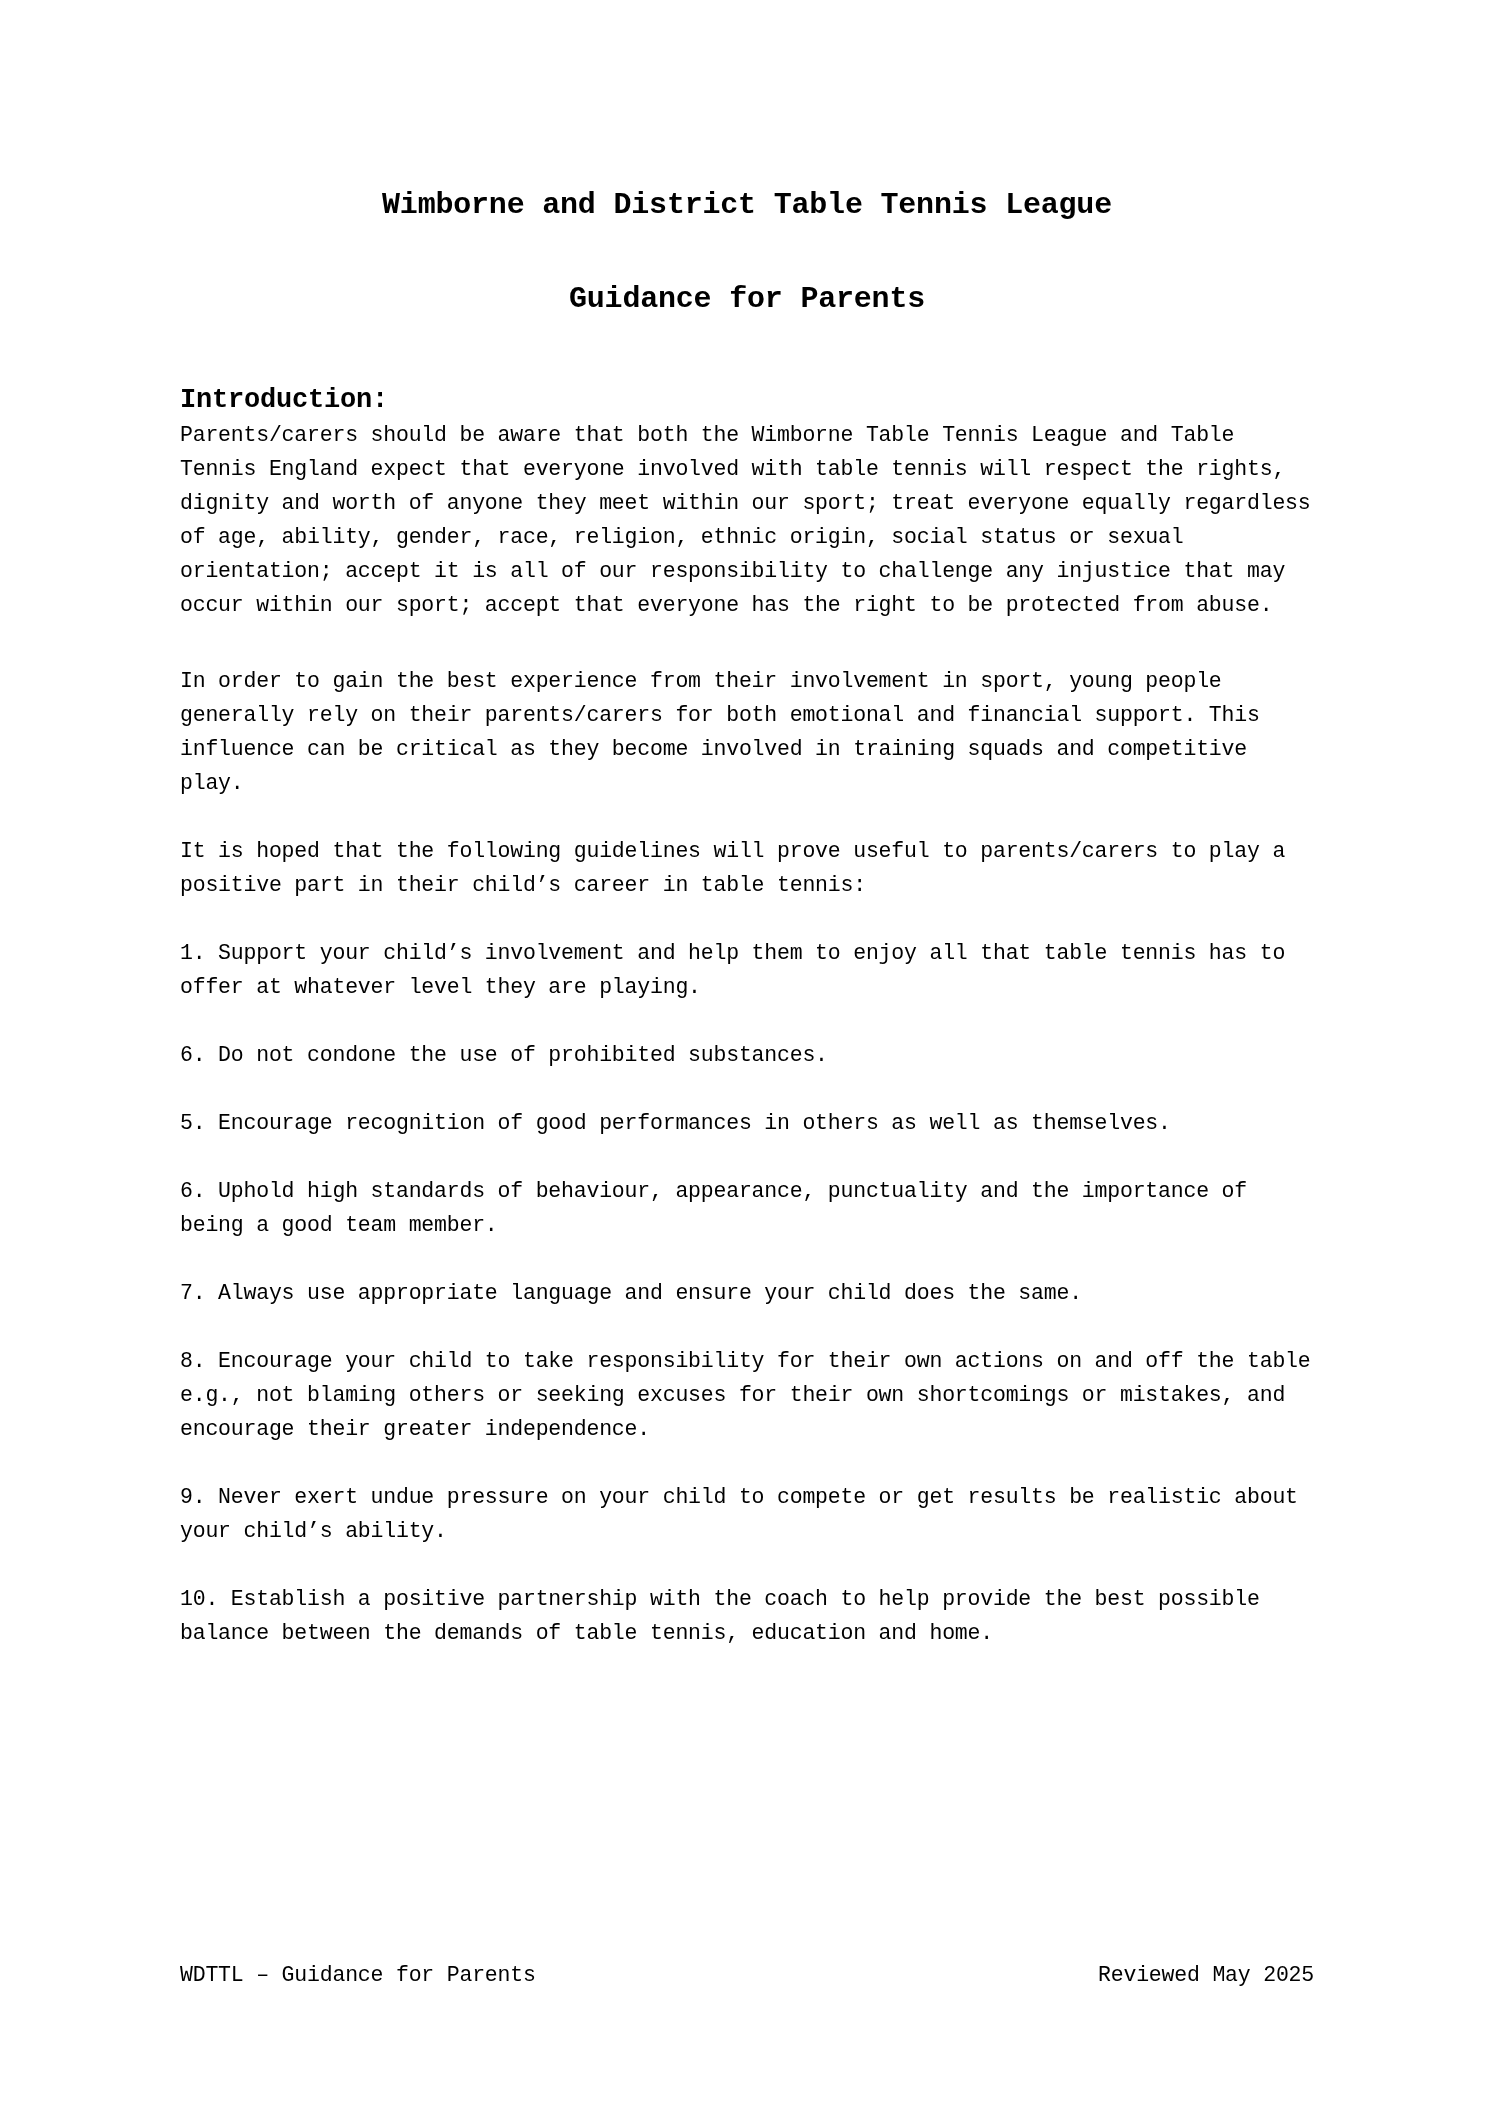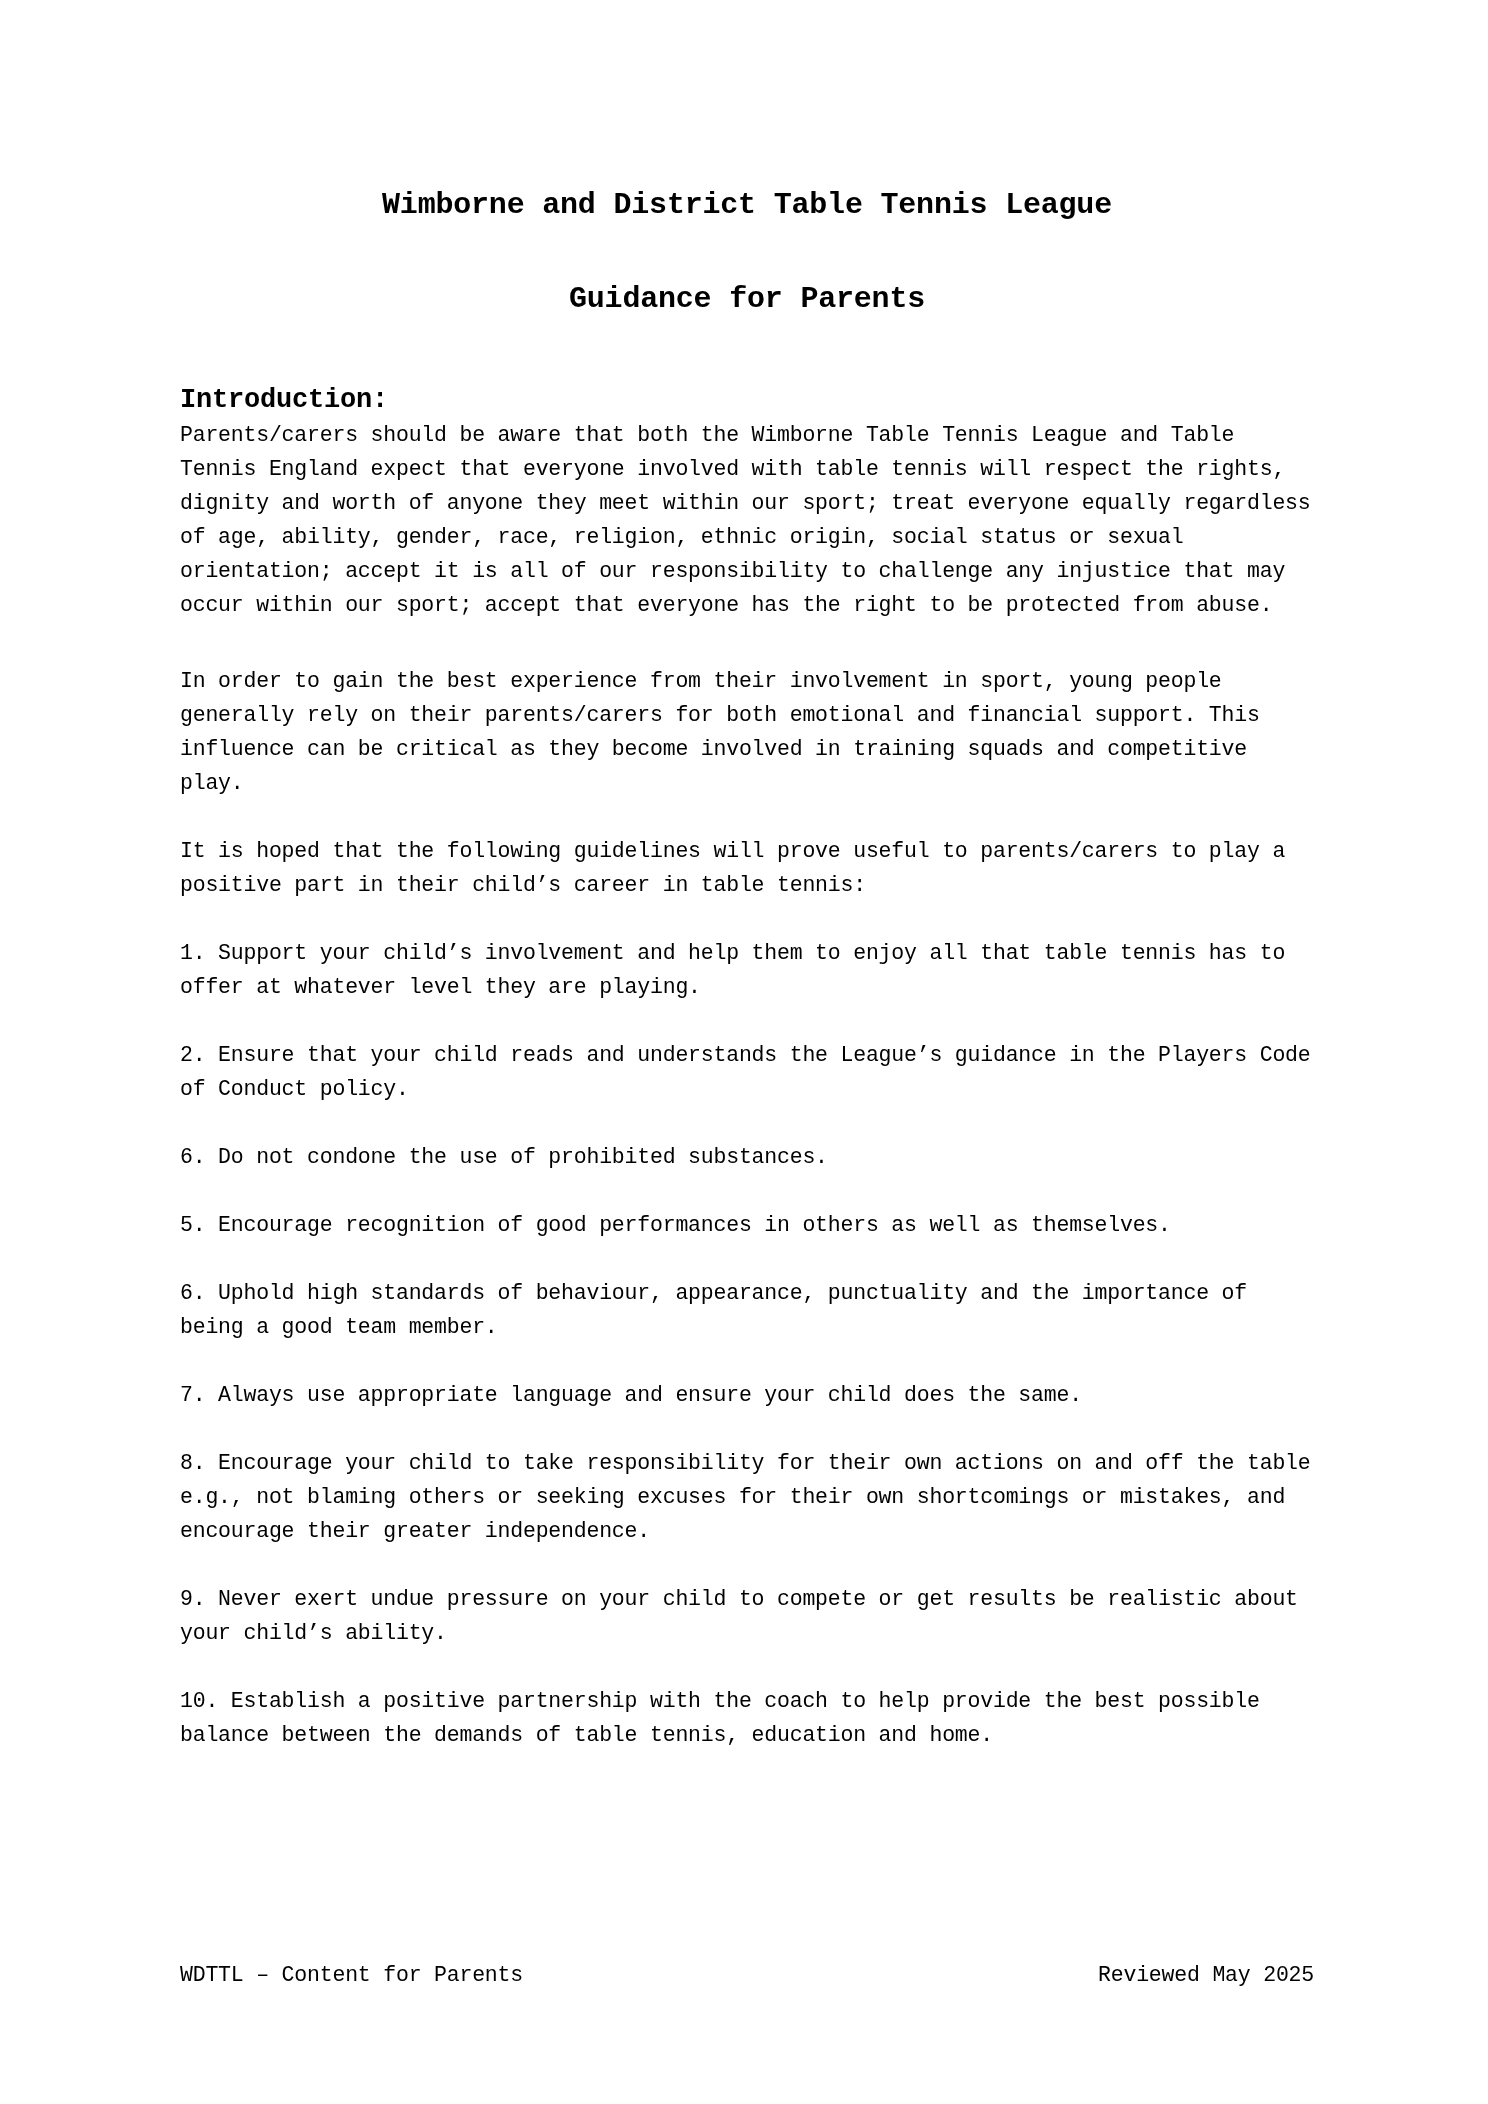--- a/index.html
+++ b/index.html
@@ -72,35 +72,34 @@
 
   <div class="para intro-body">Parents/carers should be aware that both the Wimborne Table Tennis League and Table Tennis England expect that everyone involved with table tennis will respect the rights, dignity and worth of anyone they meet within our sport; treat everyone equally regardless of age, ability, gender, race, religion, ethnic origin, social status or sexual orientation; accept it is all of our responsibility to challenge any injustice that may occur within our sport; accept that everyone has the right to be protected from abuse.</div>
 
 
   <div class="para">In order to gain the best experience from their involvement in sport, young people generally rely on their parents/carers for both emotional and financial support. This influence can be critical as they become involved in training squads and competitive play.</div>
 
   <div class="para">It is hoped that the following guidelines will prove useful to parents/carers to play a positive part in their child’s career in table tennis:</div>
 
   <div class="guideline">1. Support your child’s involvement and help them to enjoy all that table tennis has to offer at whatever level they are playing.</div>
 
-  <div class="guideline">2. Ensure that your child reads and understands the League’s guidance in the Players Code of Conduct policy.</div>
 
 
   <div class="guideline">6. Do not condone the use of prohibited substances.</div>
 
   <div class="guideline">5. Encourage recognition of good performances in others as well as themselves.</div>
 
   <div class="guideline">6. Uphold high standards of behaviour, appearance, punctuality and the importance of being a good team member.</div>
 
   <div class="guideline">7. Always use appropriate language and ensure your child does the same.</div>
 
   <div class="guideline">8. Encourage your child to take responsibility for their own actions on and off the table e.g., not blaming others or seeking excuses for their own shortcomings or mistakes, and encourage their greater independence.</div>
 
   <div class="guideline">9. Never exert undue pressure on your child to compete or get results be realistic about your child’s ability.</div>
 
   <div class="guideline">10. Establish a positive partnership with the coach to help provide the best possible balance between the demands of table tennis, education and home.</div>
 
   <div class="footer">
-    <span>WDTTL – Content for Parents</span>
+    <span>WDTTL – Guidance for Parents</span>
     <span>Reviewed May 2025</span>
   </div>
 
 </div>
 
 </body></html>

